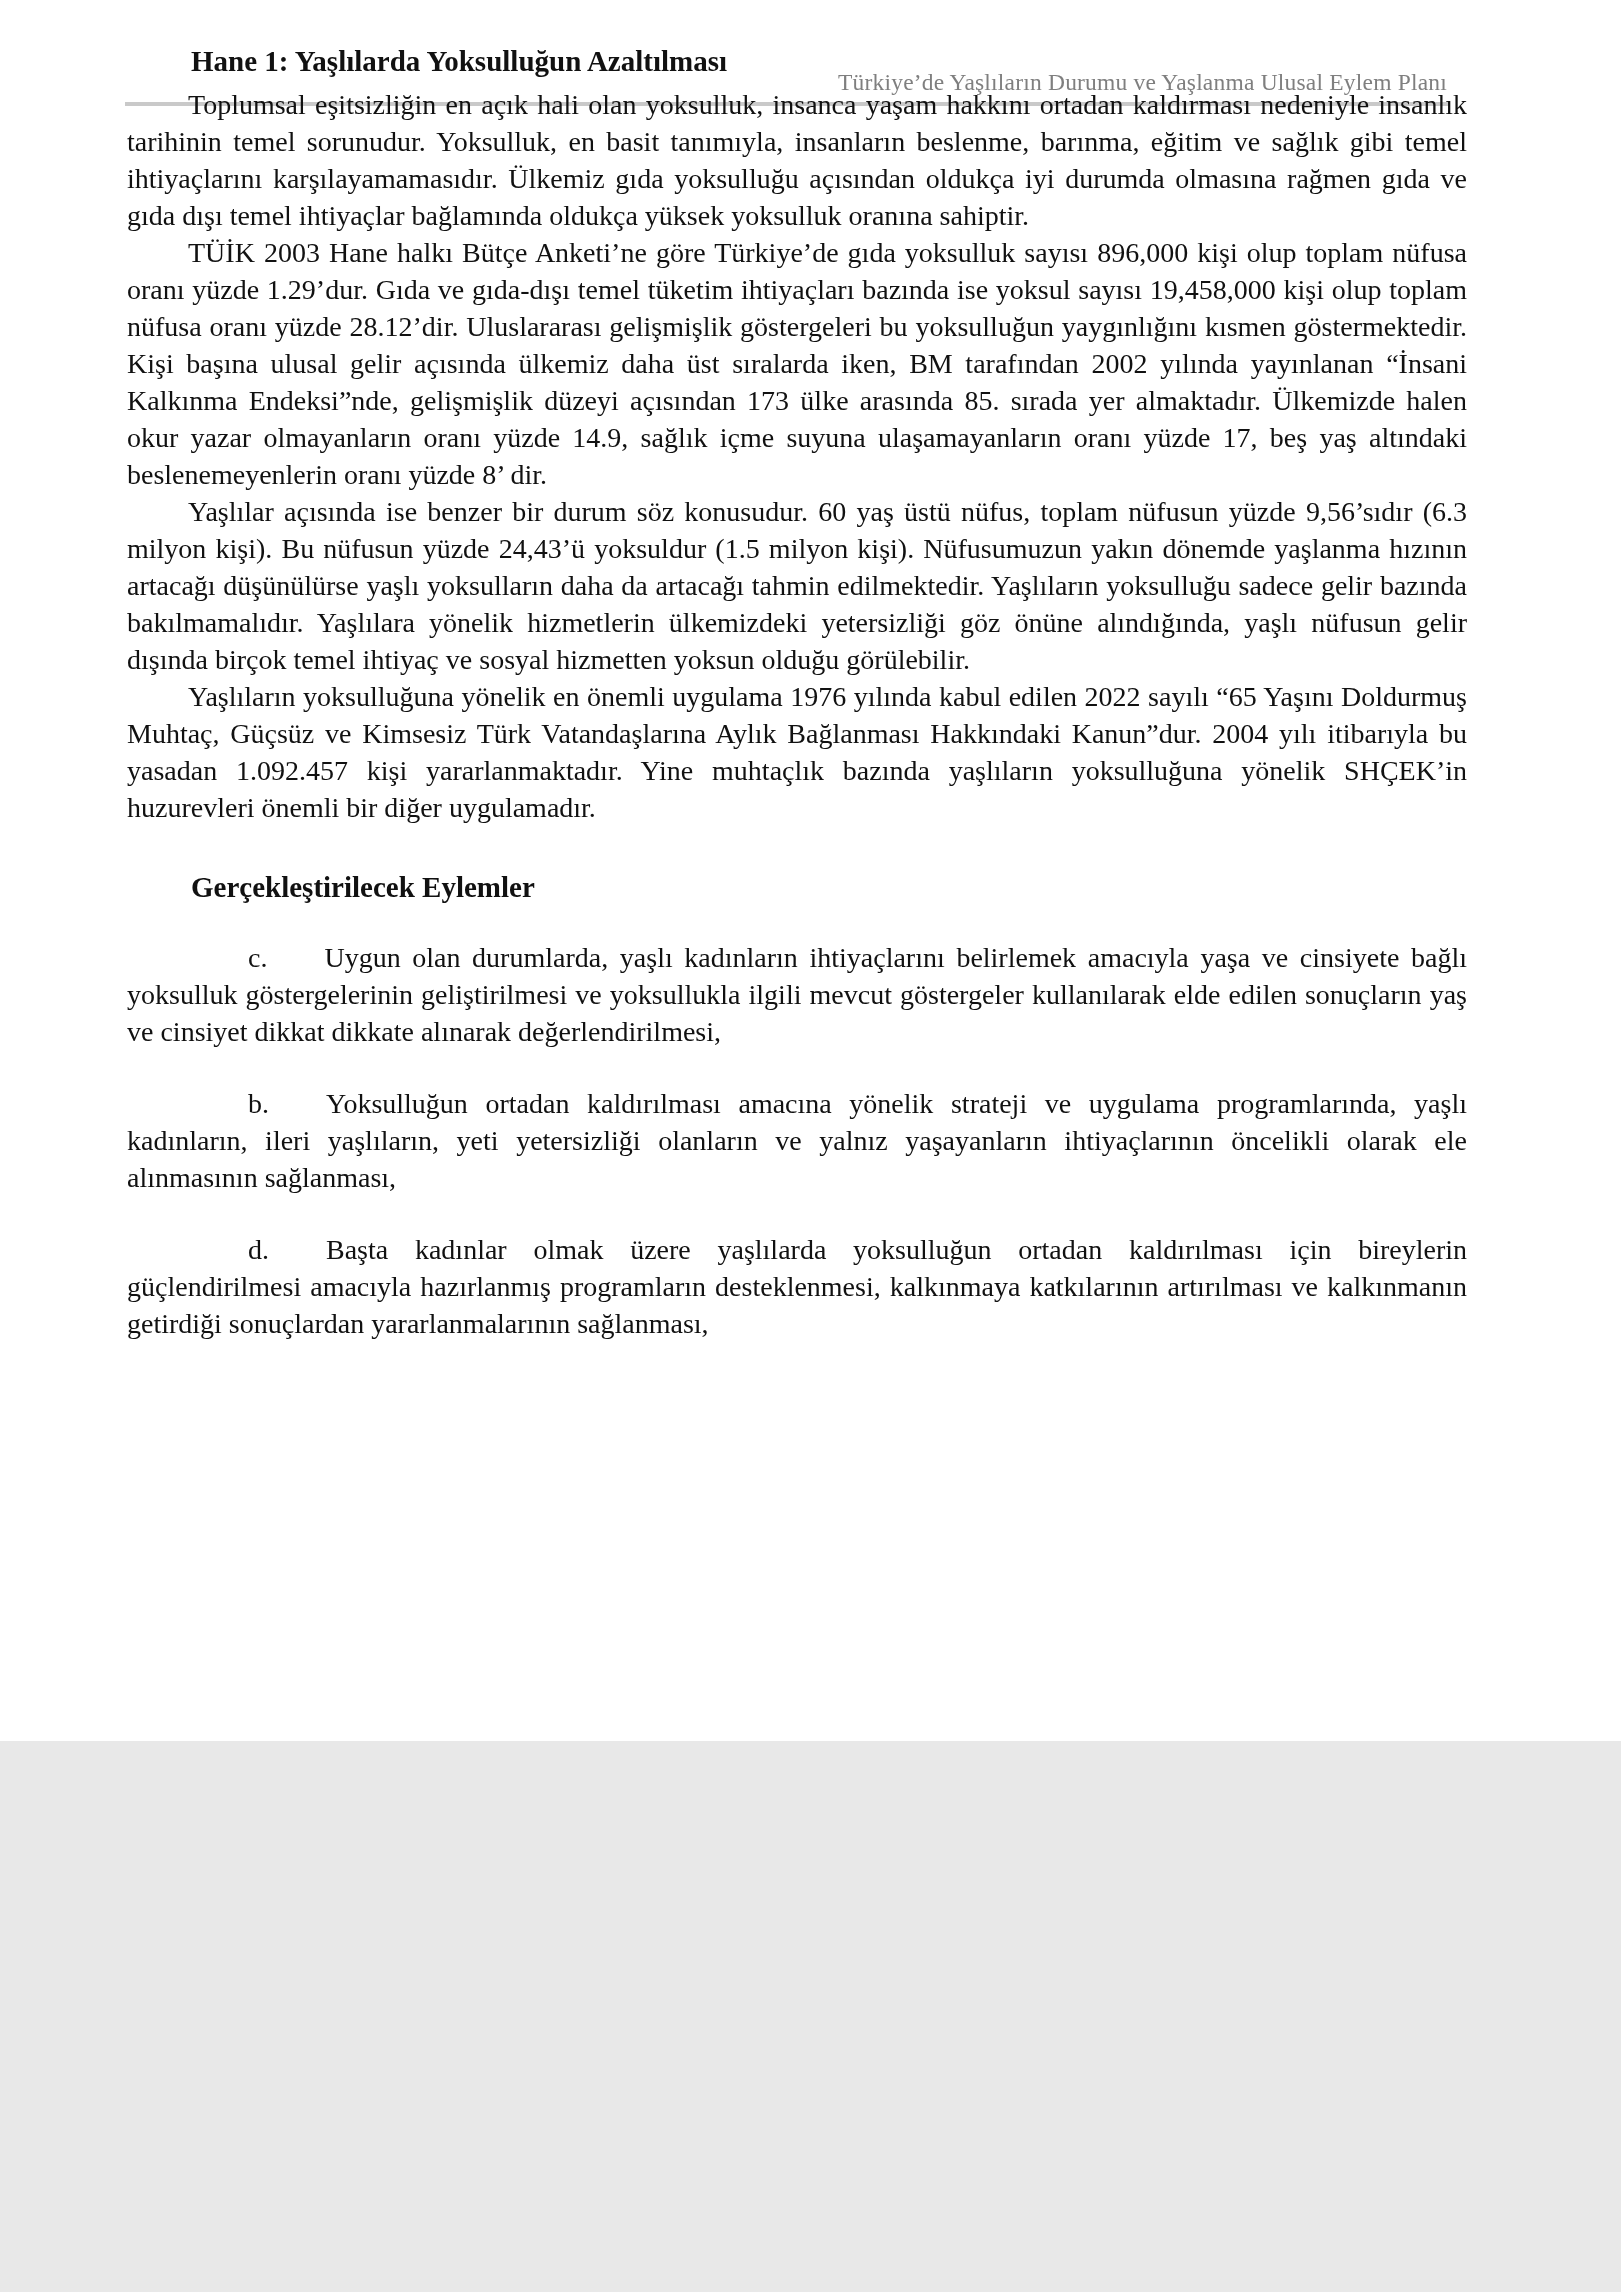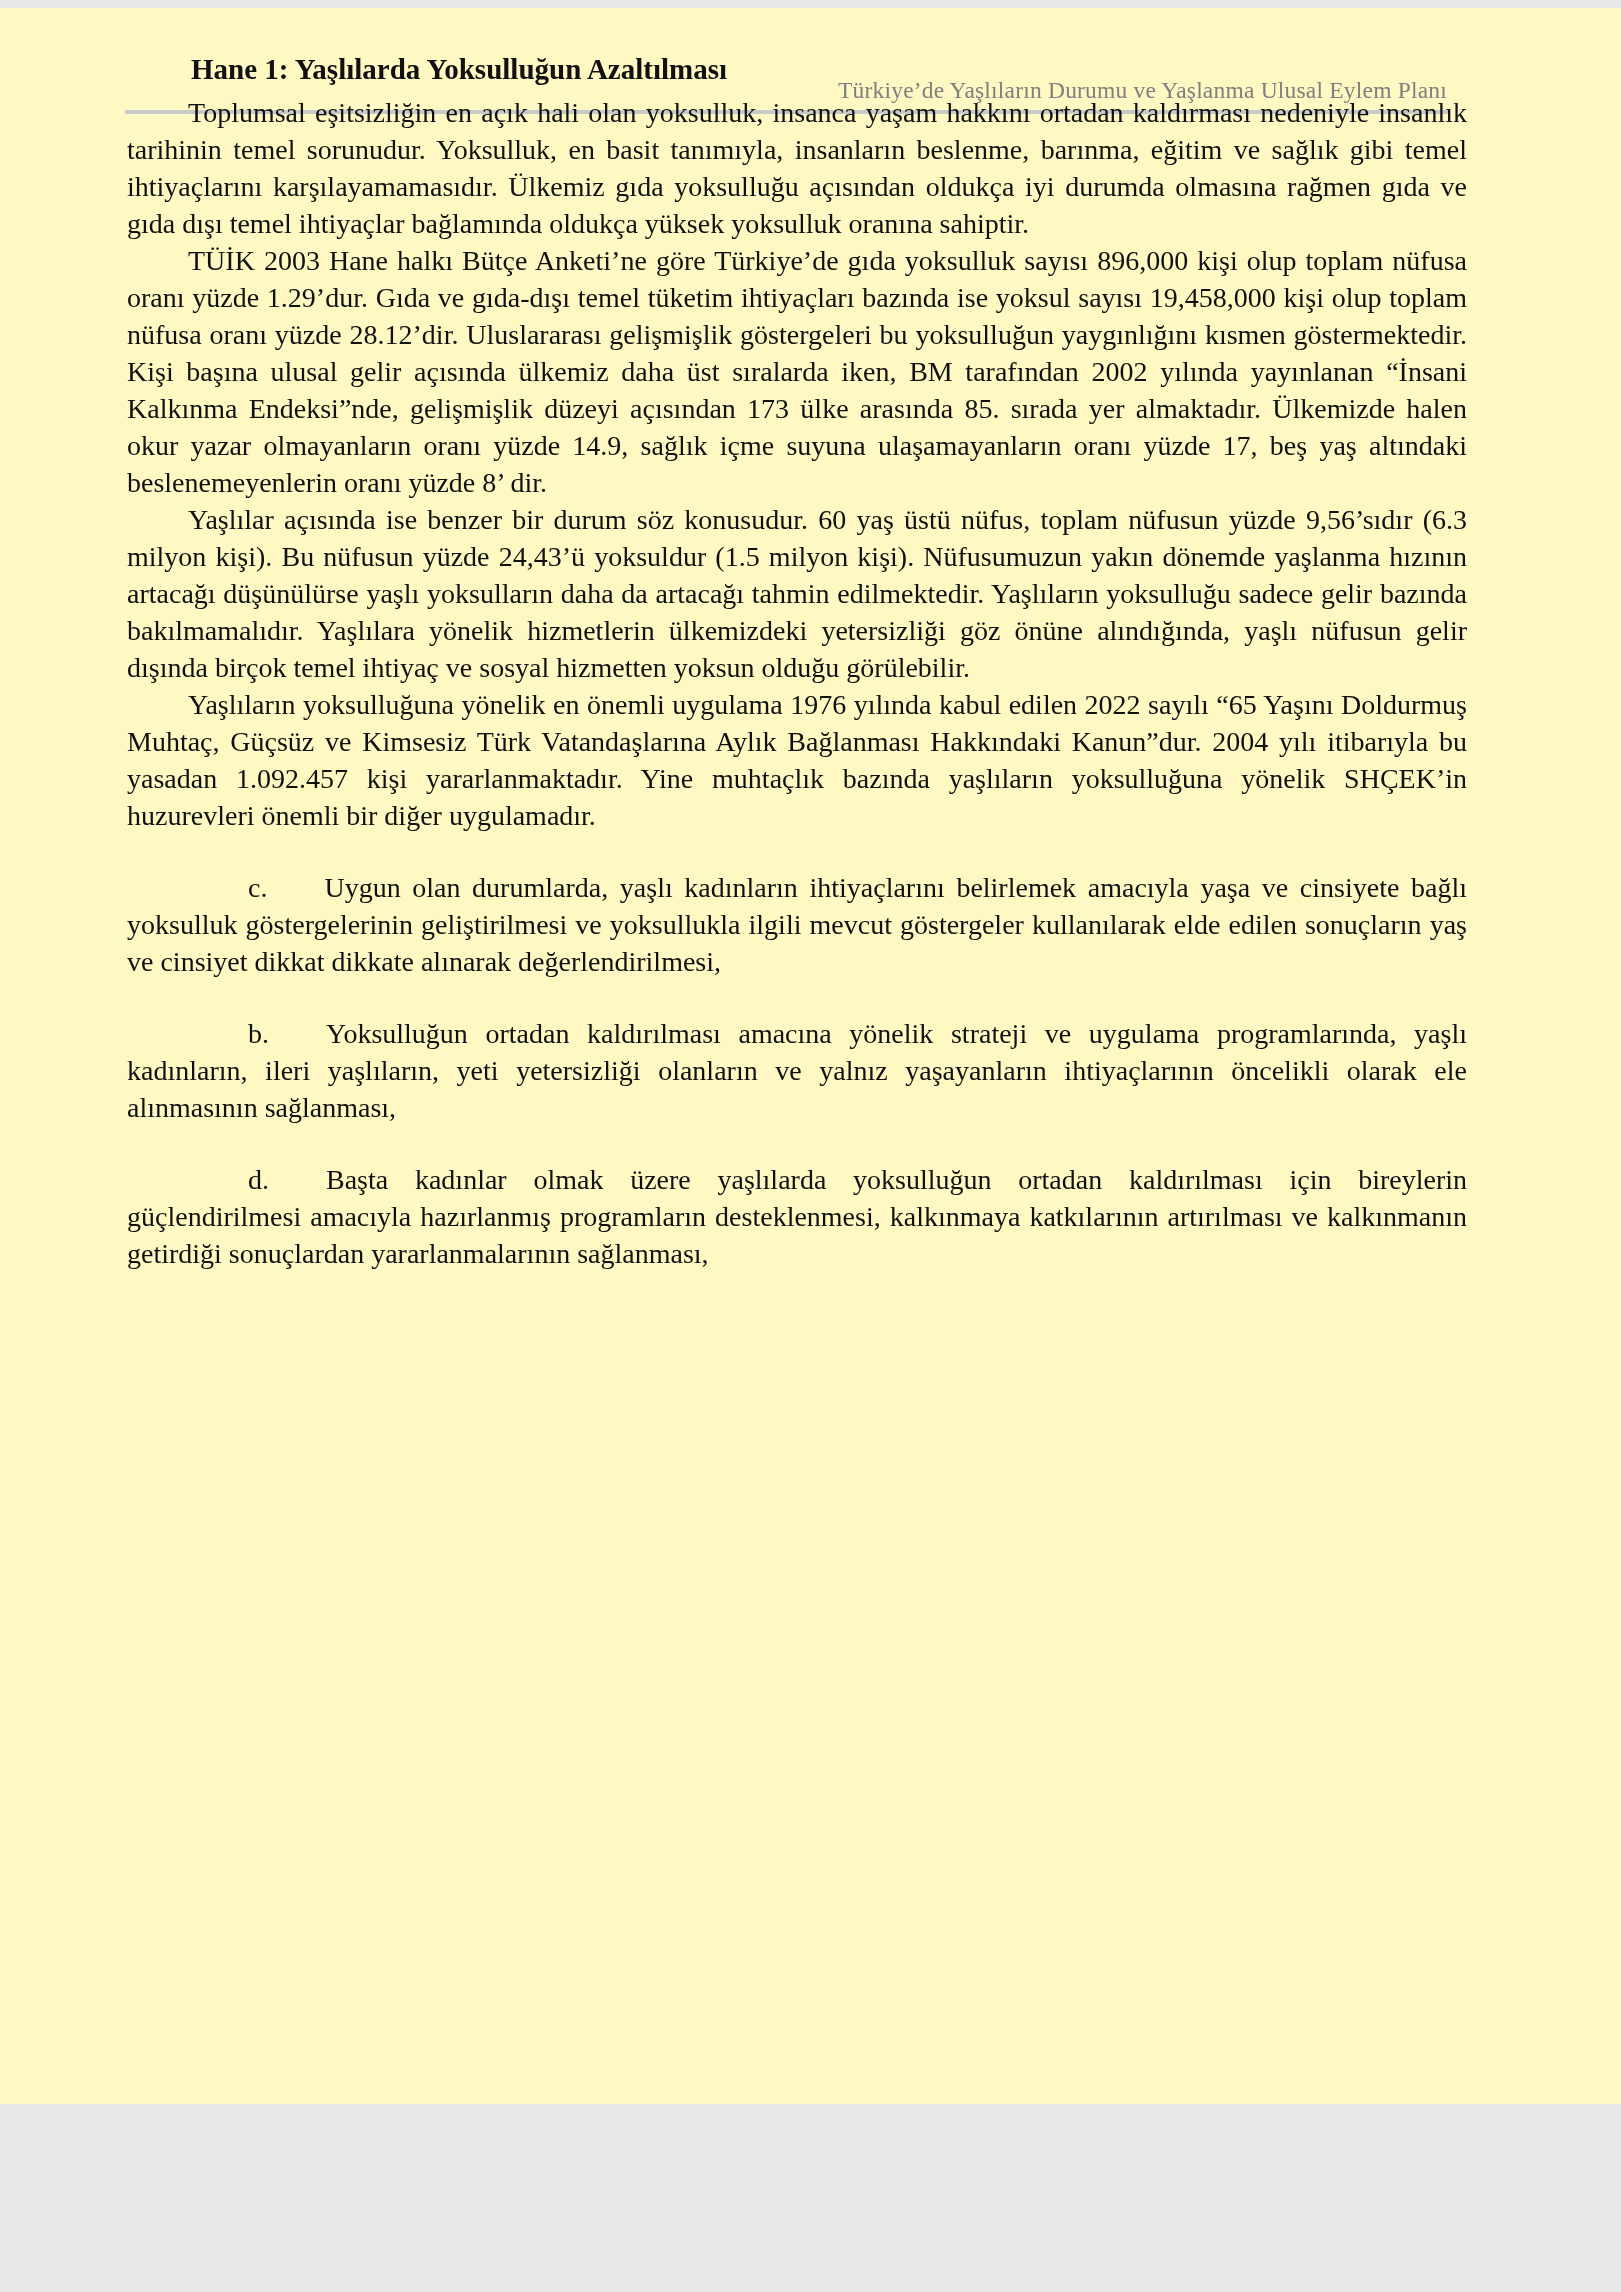--- a/index.html
+++ b/index.html
@@ -1,21 +1,21 @@
 <!DOCTYPE html>
 <html lang="tr"><head>
 <meta charset="utf-8">
 <style>
   html, body { margin: 0; padding: 0; background: #e8e8e8; }
   .page {
     position: relative;
     width: 1621px;
-    height: 2096px;
-    margin: 8px auto;
-    background: #fef9c3;
+    height: 1741px;
+    margin: 0 auto;
+    background: #ffffff;
     font-family: "Liberation Serif", "DejaVu Serif", serif;
     color: #111111;
     overflow: hidden;
   }
 
   
   .running-header-title {
     position: absolute;
     top: 69px;
     right: 174px;
@@ -111,20 +111,21 @@
 
 
     <p class="body-par first">Toplumsal eşitsizliğin en açık hali olan yoksulluk, insanca yaşam hakkını ortadan kaldırması nedeniyle insanlık tarihinin temel sorunudur. Yoksulluk, en basit tanımıyla, insanların beslenme, barınma, eğitim ve sağlık gibi temel ihtiyaçlarını karşılayamamasıdır. Ülkemiz gıda yoksulluğu açısından oldukça iyi durumda olmasına rağmen gıda ve gıda dışı temel ihtiyaçlar bağlamında oldukça yüksek yoksulluk oranına sahiptir.</p>
 
     <p class="body-par">TÜİK 2003 Hane halkı Bütçe Anketi’ne göre Türkiye’de gıda yoksulluk sayısı 896,000 kişi olup toplam nüfusa oranı yüzde 1.29’dur. Gıda ve gıda-dışı temel tüketim ihtiyaçları bazında ise yoksul sayısı 19,458,000 kişi olup toplam nüfusa oranı yüzde 28.12’dir. Uluslararası gelişmişlik göstergeleri bu yoksulluğun yaygınlığını kısmen göstermektedir. Kişi başına ulusal gelir açısında ülkemiz daha üst sıralarda iken, BM tarafından 2002 yılında yayınlanan “İnsani Kalkınma Endeksi”nde, gelişmişlik düzeyi açısından 173 ülke arasında 85. sırada yer almaktadır. Ülkemizde halen okur yazar olmayanların oranı yüzde 14.9, sağlık içme suyuna ulaşamayanların oranı yüzde 17, beş yaş altındaki beslenemeyenlerin oranı yüzde 8’ dir.</p>
 
     <p class="body-par">Yaşlılar açısında ise benzer bir durum söz konusudur. 60 yaş üstü nüfus, toplam nüfusun yüzde 9,56’sıdır (6.3 milyon kişi). Bu nüfusun yüzde 24,43’ü yoksuldur (1.5 milyon kişi). Nüfusumuzun yakın dönemde yaşlanma hızının artacağı düşünülürse yaşlı yoksulların daha da artacağı tahmin edilmektedir. Yaşlıların yoksulluğu sadece gelir bazında bakılmamalıdır. Yaşlılara yönelik hizmetlerin ülkemizdeki yetersizliği göz önüne alındığında, yaşlı nüfusun gelir dışında birçok temel ihtiyaç ve sosyal hizmetten yoksun olduğu görülebilir.</p>
 
     <p class="body-par">Yaşlıların yoksulluğuna yönelik en önemli uygulama 1976 yılında kabul edilen 2022 sayılı “65 Yaşını Doldurmuş Muhtaç, Güçsüz ve Kimsesiz Türk Vatandaşlarına Aylık Bağlanması Hakkındaki Kanun”dur. 2004 yılı itibarıyla bu yasadan 1.092.457 kişi yararlanmaktadır. Yine muhtaçlık bazında yaşlıların yoksulluğuna yönelik SHÇEK’in huzurevleri önemli bir diğer uygulamadır.</p>
 
+    <h3 class="heading h-actions">Gerçekleştirilecek Eylemler</h3>
 
 
     <p class="action-item"><span>c.</span><span class="tab"></span><span>Uygun olan durumlarda, yaşlı kadınların ihtiyaçlarını belirlemek amacıyla yaşa ve cinsiyete bağlı yoksulluk göstergelerinin geliştirilmesi ve yoksullukla ilgili mevcut göstergeler kullanılarak elde edilen sonuçların yaş ve cinsiyet dikkat dikkate alınarak değerlendirilmesi,</span></p>
 
     <p class="action-item"><span>b.</span><span class="tab"></span><span>Yoksulluğun ortadan kaldırılması amacına yönelik strateji ve uygulama programlarında, yaşlı kadınların, ileri yaşlıların, yeti yetersizliği olanların ve yalnız yaşayanların ihtiyaçlarının öncelikli olarak ele alınmasının sağlanması,</span></p>
 
     <p class="action-item"><span>d.</span><span class="tab"></span><span>Başta kadınlar olmak üzere yaşlılarda yoksulluğun ortadan kaldırılması için bireylerin güçlendirilmesi amacıyla hazırlanmış programların desteklenmesi, kalkınmaya katkılarının artırılması ve kalkınmanın getirdiği sonuçlardan yararlanmalarının sağlanması,</span></p>
 
   </div>
 

